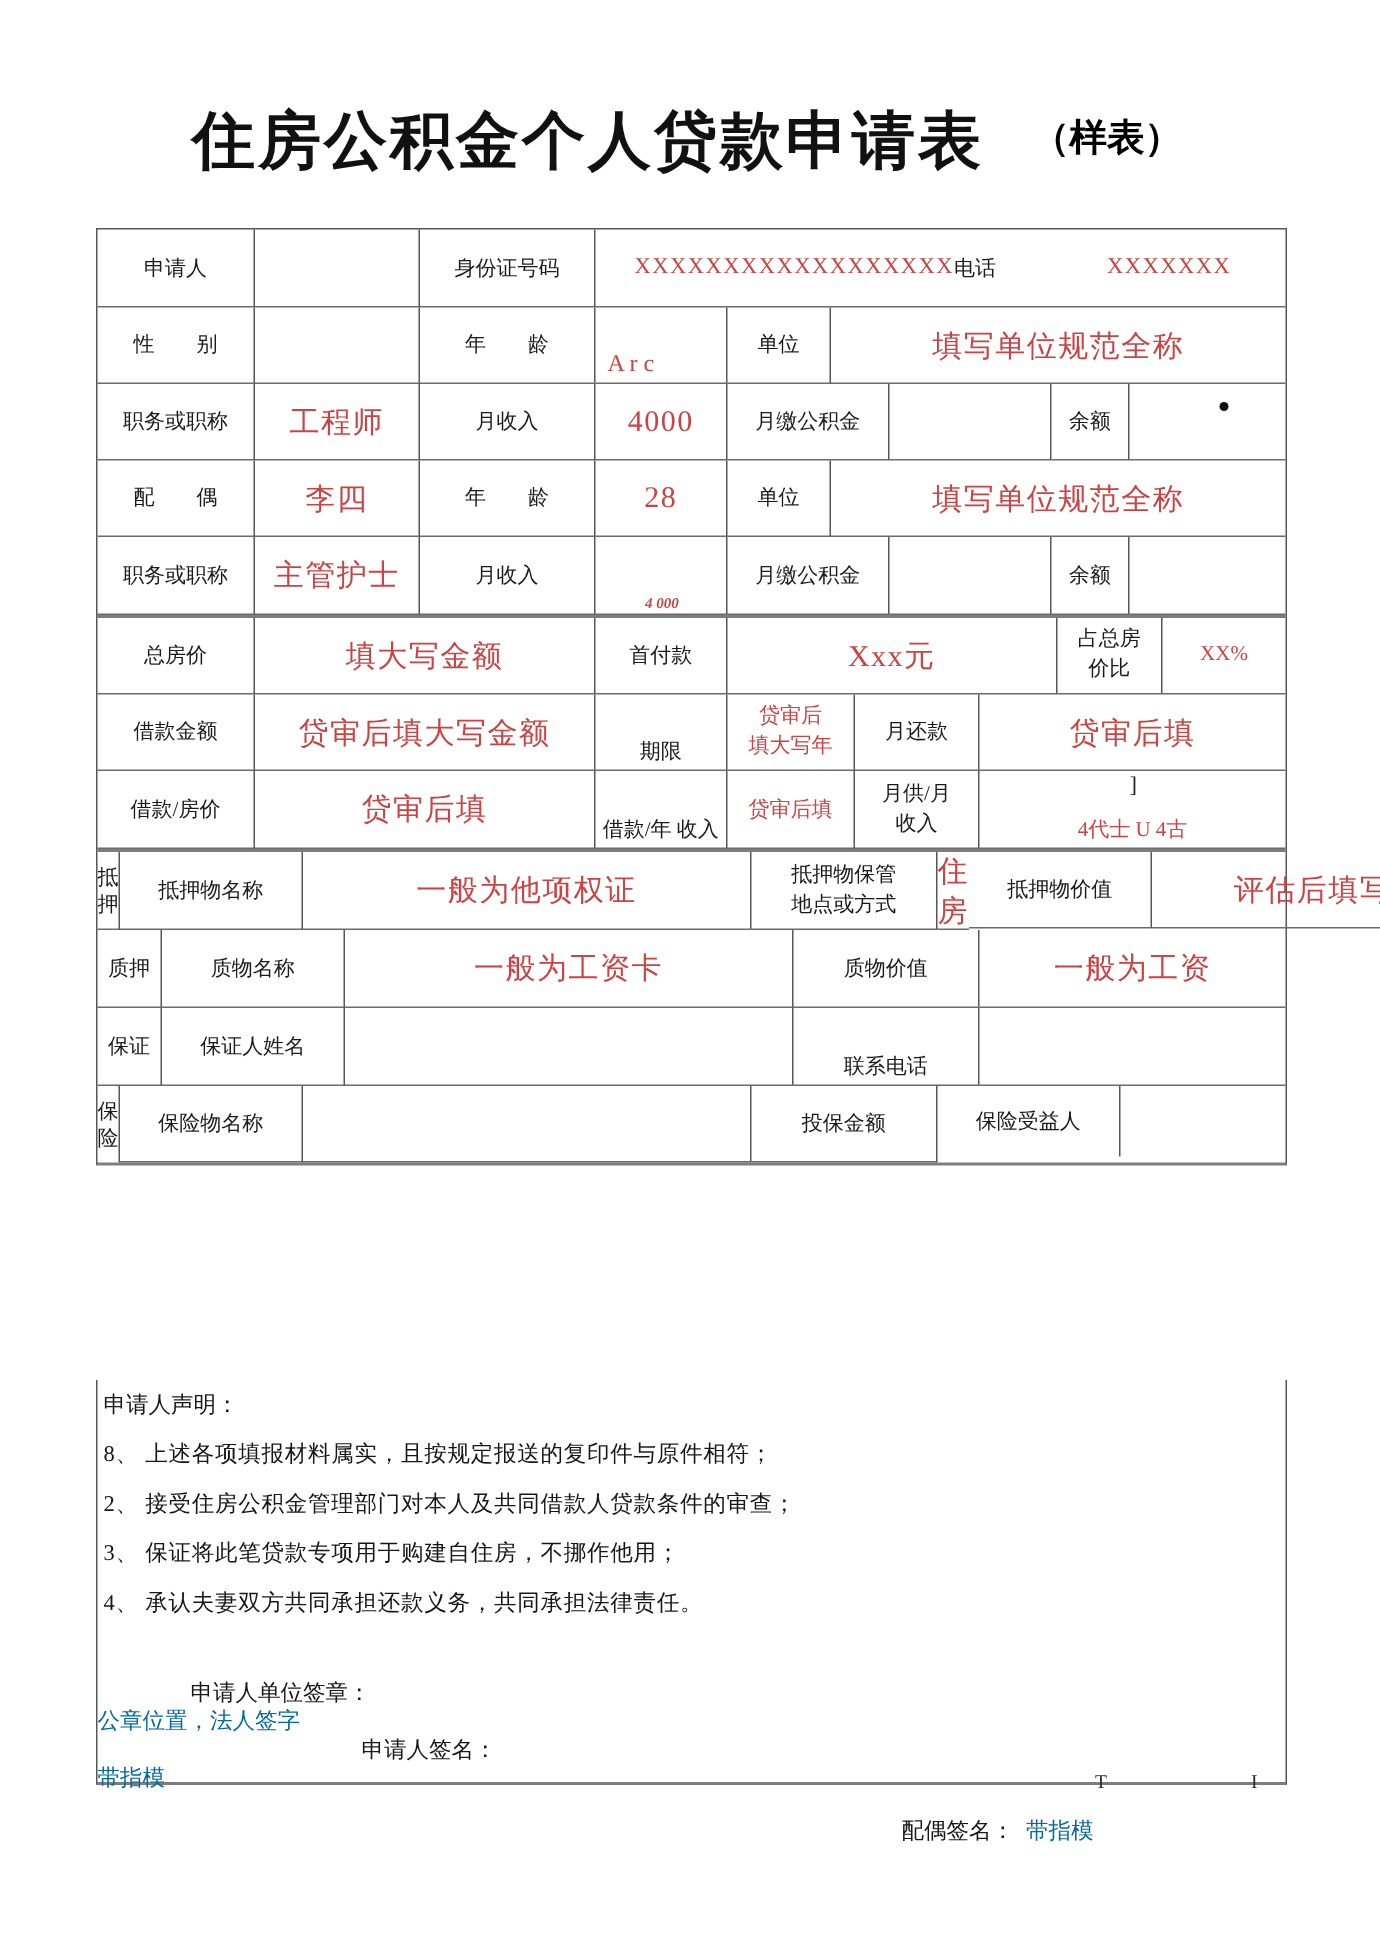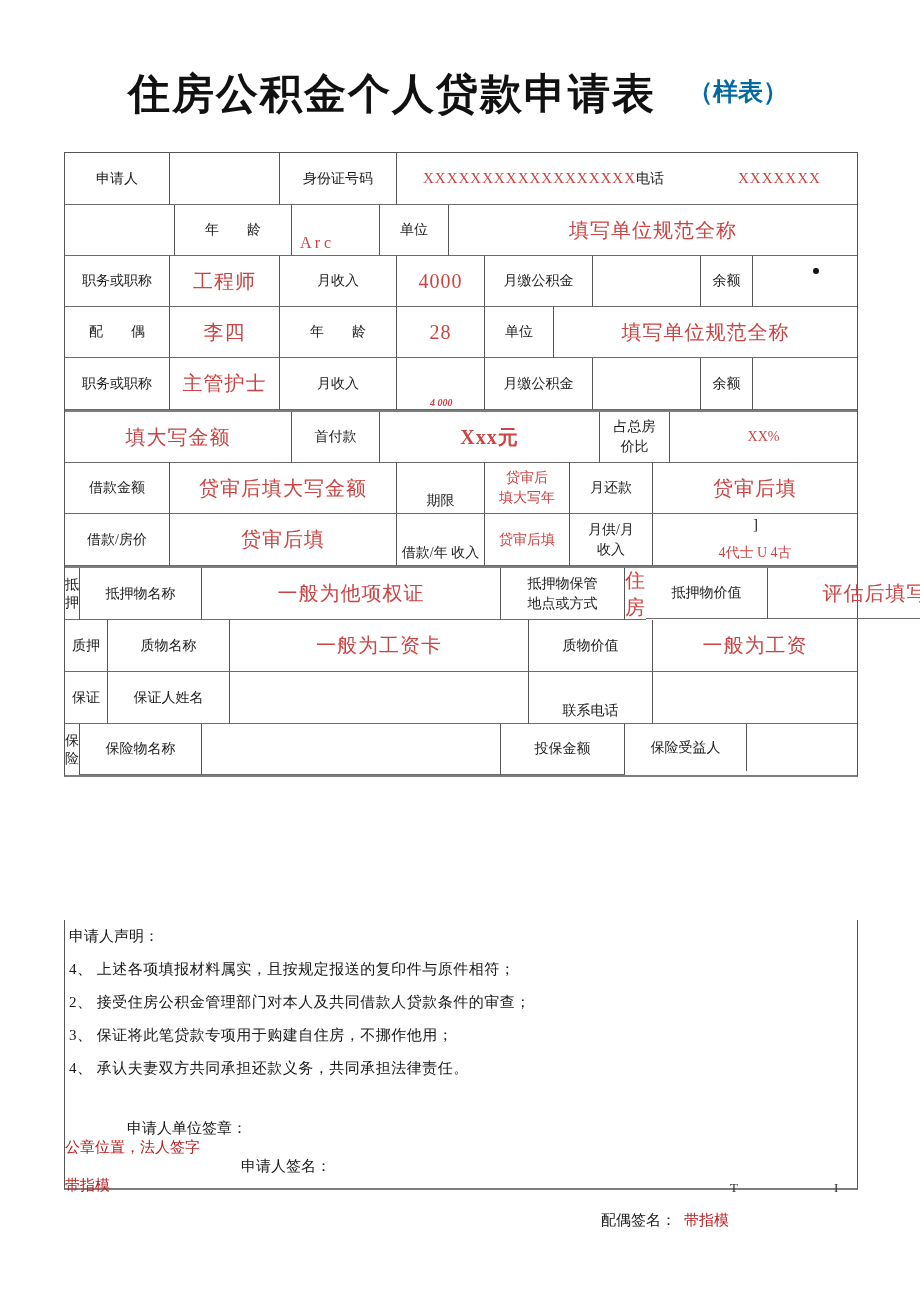--- a/index.html
+++ b/index.html
@@ -4,21 +4,21 @@
 <style>
   * { margin:0; padding:0; box-sizing:border-box; }
   html,body { background:#fff; }
   body {
     width:920px; height:1301px; position:relative;
     font-family:"Liberation Serif","DejaVu Serif",serif;
     color:#1a1a1a; overflow:hidden;
   }
   .title-wrap { position:absolute; left:128px; top:66px; width:720px; white-space:nowrap; }
   .doc-title { font-size:42px; font-weight:bold; letter-spacing:2px; color:#111; display:inline-block; }
-  .doc-title-suffix { font-size:25px; font-weight:bold; color:#0369a1; display:inline-block; margin-left:28px; vertical-align:8px; }
+  .doc-title-suffix { font-size:25px; font-weight:bold; color:#000000; display:inline-block; margin-left:28px; vertical-align:8px; }
 
   .form-wrap {
     position:absolute; left:64px; top:152px; width:794px;
     border:1px solid #565656; border-bottom:2px solid #7d7d7d;
   }
   .row { display:flex; width:100%; }
   .cell {
     border-right:1px solid #565656; border-bottom:1px solid #6b6b6b;
     display:flex; align-items:center; justify-content:center;
     font-size:14px; text-align:center; overflow:hidden; position:relative;
@@ -32,21 +32,21 @@
   .v-sm { font-size:14px; }
   .bottom-label { justify-content:flex-end; padding-bottom:3px; }
   .two-line { line-height:18px; }
   .thick-bottom { border-bottom:2px solid #7d7d7d; }
 
   
   .w105{width:105px;} .w110{width:110px;} .w117{width:117px;} .w462{flex:1;}
   .w88{width:88px;} .w69{width:69px;} .w305{flex:1;}
   .w108{width:108px;} .w52{width:52px;} .w106f{flex:1;}
   .w227{width:227px;} .w106{width:106px;} .w114{width:114px;} .w70{width:70px;} .w84{flex:1;}
-  .w220{width:220px;font-weight:bold;}
+  .w220{width:220px;}
   .w85{width:85px;} .w83{width:83px;} .w206{flex:1;}
   .w43{width:43px;} .w122{width:122px;} .w299{width:299px;} .w124{width:124px;}
 
   .row1-val { flex-direction:row; justify-content:flex-start; }
   .row1-val .xid { margin-left:26px; font-size:15px; letter-spacing:1px; }
   .row1-val .tel-label { font-size:14px; }
   .row1-val .xtel { margin-left:74px; font-size:15px; letter-spacing:1px; }
 
   .group { display:flex; width:100%; }
   .group-left {
@@ -67,21 +67,21 @@
     border-left:1px solid #565656; border-right:1px solid #565656;
     border-bottom:2px solid #7d7d7d; font-size:15px; color:#161616;
   }
   .decl-heading { margin:7px 0 0 4px; }
   .decl-item { margin:14px 0 0 4px; letter-spacing:0.5px; }
   .sig-line1 { margin-top:41px; display:flex;flex-direction:column; }
   .sig-unit { margin-left:62px; }
   .sig-applicant { margin-left:176px; }
   .sig-line2 { margin-top:16px; display:flex; }
   .sig-spouse { margin-left:536px; }
-  .sig-val { color:#b91c1c; }
+  .sig-val { color:#0369a1; }
 
   .stray { position:absolute; font-size:13px; color:#2d2d2d; font-family:"Liberation Serif",serif; }
   .stray-t { left:665px; bottom:-8px; }
   .stray-i { left:769px; bottom:-8px; }
 </style>
 </head>
 <body>
 
 <div class="title-wrap">
   <span class="doc-title">住房公积金个人贷款申请表</span>
@@ -95,20 +95,21 @@
     <div class="cell w110 h52"></div>
     <div class="cell w117 h52">身份证号码</div>
     <div class="cell w462 h52 row1-val">
       <span class="xid red">XXXXXXXXXXXXXXXXXX</span>
       <span class="tel-label">电话</span>
       <span class="xtel red">XXXXXXX</span>
     </div>
   </div>
 
   <div class="row">
+    <div class="cell w105 h51">性　　别</div>
     <div class="cell w110 h51"></div>
     <div class="cell w117 h51">年　　龄</div>
     <div class="cell w88 h51 red v-md bottom-label" style="align-items:flex-start;padding-left:8px;">A r c</div>
     <div class="cell w69 h51">单位</div>
     <div class="cell w305 h51 red v-lg">填写单位规范全称</div>
   </div>
 
   <div class="row">
     <div class="cell w105 h51">职务或职称</div>
     <div class="cell w110 h51 red v-lg">工程师</div>
@@ -139,20 +140,21 @@
         <span class="income-tiny">4 000</span>
       </div>
     <div class="cell w108 h52">月缴公积金</div>
     <div class="cell w108 h52"></div>
     <div class="cell w52 h52">余额</div>
     <div class="cell w106f h52"></div>
   </div>
 
 
   <div class="row">
+    <div class="cell w105 h51">总房价</div>
     <div class="cell w227 h51 red v-lg">填大写金额</div>
     <div class="cell w88 h51">首付款</div>
     <div class="cell w220 h51 red v-lg">Xxx元</div>
     <div class="cell w70 h51 two-line">
       <span>占总房</span>
       <span class="addr-line2">价比</span>
     </div>
     <div class="cell w84 h51 red v-sm">XX%</div>
   </div>
 
@@ -238,21 +240,21 @@
         <div class="cell w124 h47 bottom-label" style="border-bottom:none;text-align:center;">保单号</div>
         <div class="cell w206 h47" style="border-bottom:none;"></div>
       </div>
     </div>
   </div>
 
 </div>
 
 <div class="decl">
   <div class="decl-heading">申请人声明：</div>
-  <div class="decl-item">4、 上述各项填报材料属实，且按规定报送的复印件与原件相符；</div>
+  <div class="decl-item">8、 上述各项填报材料属实，且按规定报送的复印件与原件相符；</div>
   <div class="decl-item">2、 接受住房公积金管理部门对本人及共同借款人贷款条件的审查；</div>
   <div class="decl-item">3、 保证将此笔贷款专项用于购建自住房，不挪作他用；</div>
   <div class="decl-item">4、 承认夫妻双方共同承担还款义务，共同承担法律责任。</div>
 
   <div class="sig-line1">
     <span class="sig-unit">申请人单位签章：</span>
     <span class="sig-val">公章位置，法人签字</span>
     <span class="sig-applicant">申请人签名：</span>
     <span class="sig-val">带指模</span>
   </div>

